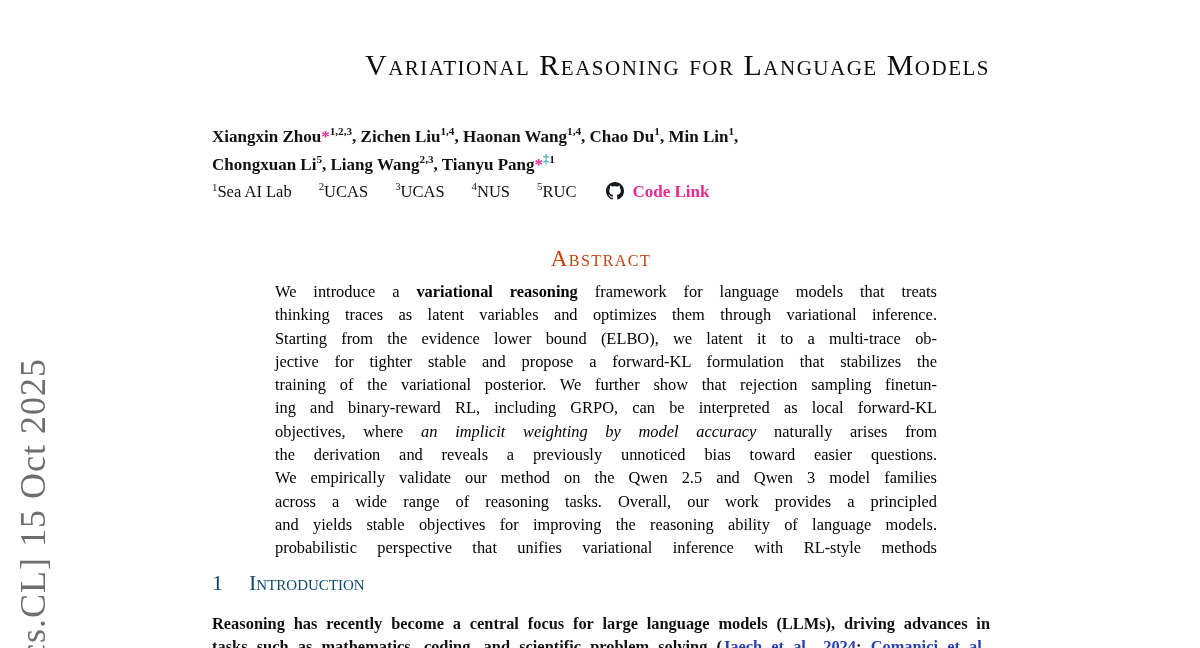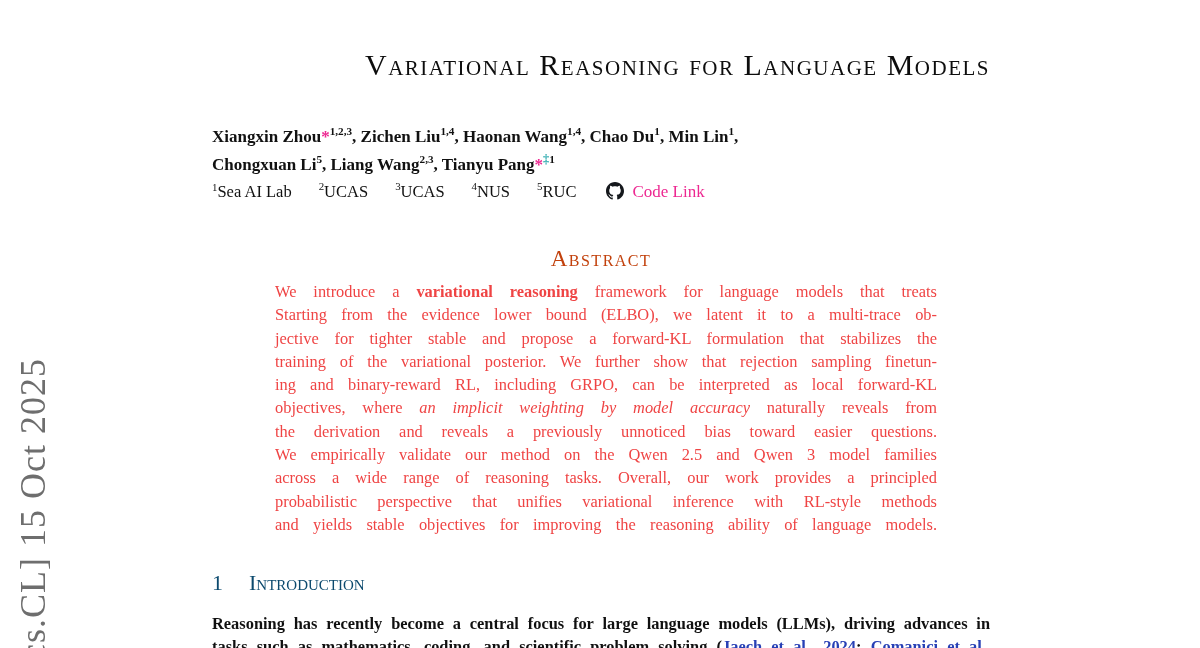--- a/index.html
+++ b/index.html
@@ -33,29 +33,29 @@
 
   .sup { font-size:66%; vertical-align:super; letter-spacing:0; }
   .gap { margin-left:27px; }
   .pink { color:#ED2891; }
   .teal-sup { color:#35AEB2; font-size:72%; vertical-align:super; font-weight:bold; }
   .b { font-weight:bold; }
   .i { font-style:italic; }
   .cite { color:#2840B5; }
 
   .gh-icon { display:inline-block; margin-left:30px; margin-right:8px; vertical-align:-3px; }
-  .code-link { color:#ED2891; font-weight:normal; text-decoration:none; font-size:17px; cursor:pointer;margin-top:20px; }
+  .code-link { color:#ED2891; font-weight:bold; text-decoration:none; font-size:17px; cursor:pointer;margin-top:20px; }
 
   .abstract-heading {
     position:absolute; top:246px; left:0; width:100%;
     text-align:center; font-size:23px; letter-spacing:1.5px; color:#c2410c;
   }
   .abstract-body {
     position:absolute; top:280px; left:63px; width:662px;
-    font-size:16.4px; line-height:23.3px; color:#ef4444;
+    font-size:16.4px; line-height:23.3px; color:#000000;
   }
   .intro-body {
     position:absolute; top:612px; left:0; width:778px;
     font-size:16.4px; line-height:23.2px; color:#101010;font-weight:bold;
   }
   .jline { text-align:justify; text-align-last:justify; }
 
   .section-heading { position:absolute; top:570px; left:0; font-size:22px; color:#0c4a6e; }
   .sec-num { margin-right:26px; }
 </style>
@@ -77,30 +77,31 @@
         <span><span class="sup">1</span><span>Sea AI Lab</span><span class="sup gap">2</span><span>UCAS</span><span class="sup gap">3</span><span>UCAS</span><span class="sup gap">4</span><span>NUS</span><span class="sup gap">5</span><span>RUC</span></span><span class="gh-icon"><svg width="18" height="18" viewBox="0 0 24 24" fill="#15181c">
               <path d="M12 0C5.37 0 0 5.37 0 12c0 5.3 3.44 9.8 8.21 11.39.6.11.82-.26.82-.58 0-.29-.01-1.04-.02-2.04-3.34.73-4.04-1.61-4.04-1.61-.55-1.39-1.34-1.76-1.34-1.76-1.09-.75.08-.73.08-.73 1.2.08 1.84 1.24 1.84 1.24 1.07 1.83 2.81 1.3 3.49 1 .11-.78.42-1.31.76-1.61-2.67-.3-5.47-1.33-5.47-5.93 0-1.31.47-2.38 1.24-3.22-.12-.3-.54-1.52.12-3.18 0 0 1.01-.32 3.3 1.23.96-.27 1.98-.4 3-.4s2.04.14 3 .4c2.29-1.55 3.3-1.23 3.3-1.23.66 1.66.24 2.88.12 3.18.77.84 1.24 1.91 1.24 3.22 0 4.61-2.81 5.62-5.48 5.92.43.37.81 1.1.81 2.22 0 1.61-.01 2.9-.01 3.3 0 .32.22.7.82.58C20.56 21.8 24 17.3 24 12 24 5.37 18.63 0 12 0z"></path>
             </svg></span><a class="code-link">Code Link</a>
       </div>
     </div>
 
     <div class="abstract-heading sc">Abstract</div>
 
     <div class="abstract-body">
         <div class="jline"><span>We introduce a </span><span class="b">variational reasoning</span><span> framework for language models that treats</span></div>
+        <div class="jline"><span>thinking traces as latent variables and optimizes them through variational inference.</span></div>
         <div class="jline"><span>Starting from the evidence lower bound (ELBO), we latent it to a multi-trace ob-</span></div>
         <div class="jline"><span>jective for tighter stable and propose a forward-KL formulation that stabilizes the</span></div>
         <div class="jline"><span>training of the variational posterior. We further show that rejection sampling finetun-</span></div>
         <div class="jline"><span>ing and binary-reward RL, including GRPO, can be interpreted as local forward-KL</span></div>
-        <div class="jline"><span>objectives, where </span><span class="i">an implicit weighting by model accuracy</span><span> naturally reveals from</span></div>
+        <div class="jline"><span>objectives, where </span><span class="i">an implicit weighting by model accuracy</span><span> naturally arises from</span></div>
         <div class="jline"><span>the derivation and reveals a previously unnoticed bias toward easier questions.</span></div>
         <div class="jline"><span>We empirically validate our method on the Qwen 2.5 and Qwen 3 model families</span></div>
         <div class="jline"><span>across a wide range of reasoning tasks. Overall, our work provides a principled</span></div>
+        <div class="jline"><span>and yields stable objectives for improving the reasoning ability of language models.</span></div>
         <div class="jline"><span>probabilistic perspective that unifies variational inference with RL-style methods</span></div>
-        <div class="jline"><span>and yields stable objectives for improving the reasoning ability of language models.</span></div>
       </div>
 
     <div class="section-heading">
       <span class="sec-num">1</span><span class="sc">Introduction</span>
     </div>
 
     <div class="intro-body">
         <div class="jline"><span>Reasoning has recently become a central focus for large language models (LLMs), driving advances in</span></div>
         <div class="jline"><span>tasks such as mathematics, coding, and scientific problem solving (</span><span class="cite">Jaech et al., 2024</span><span>; </span><span class="cite">Comanici et al.,</span></div>
       </div>

